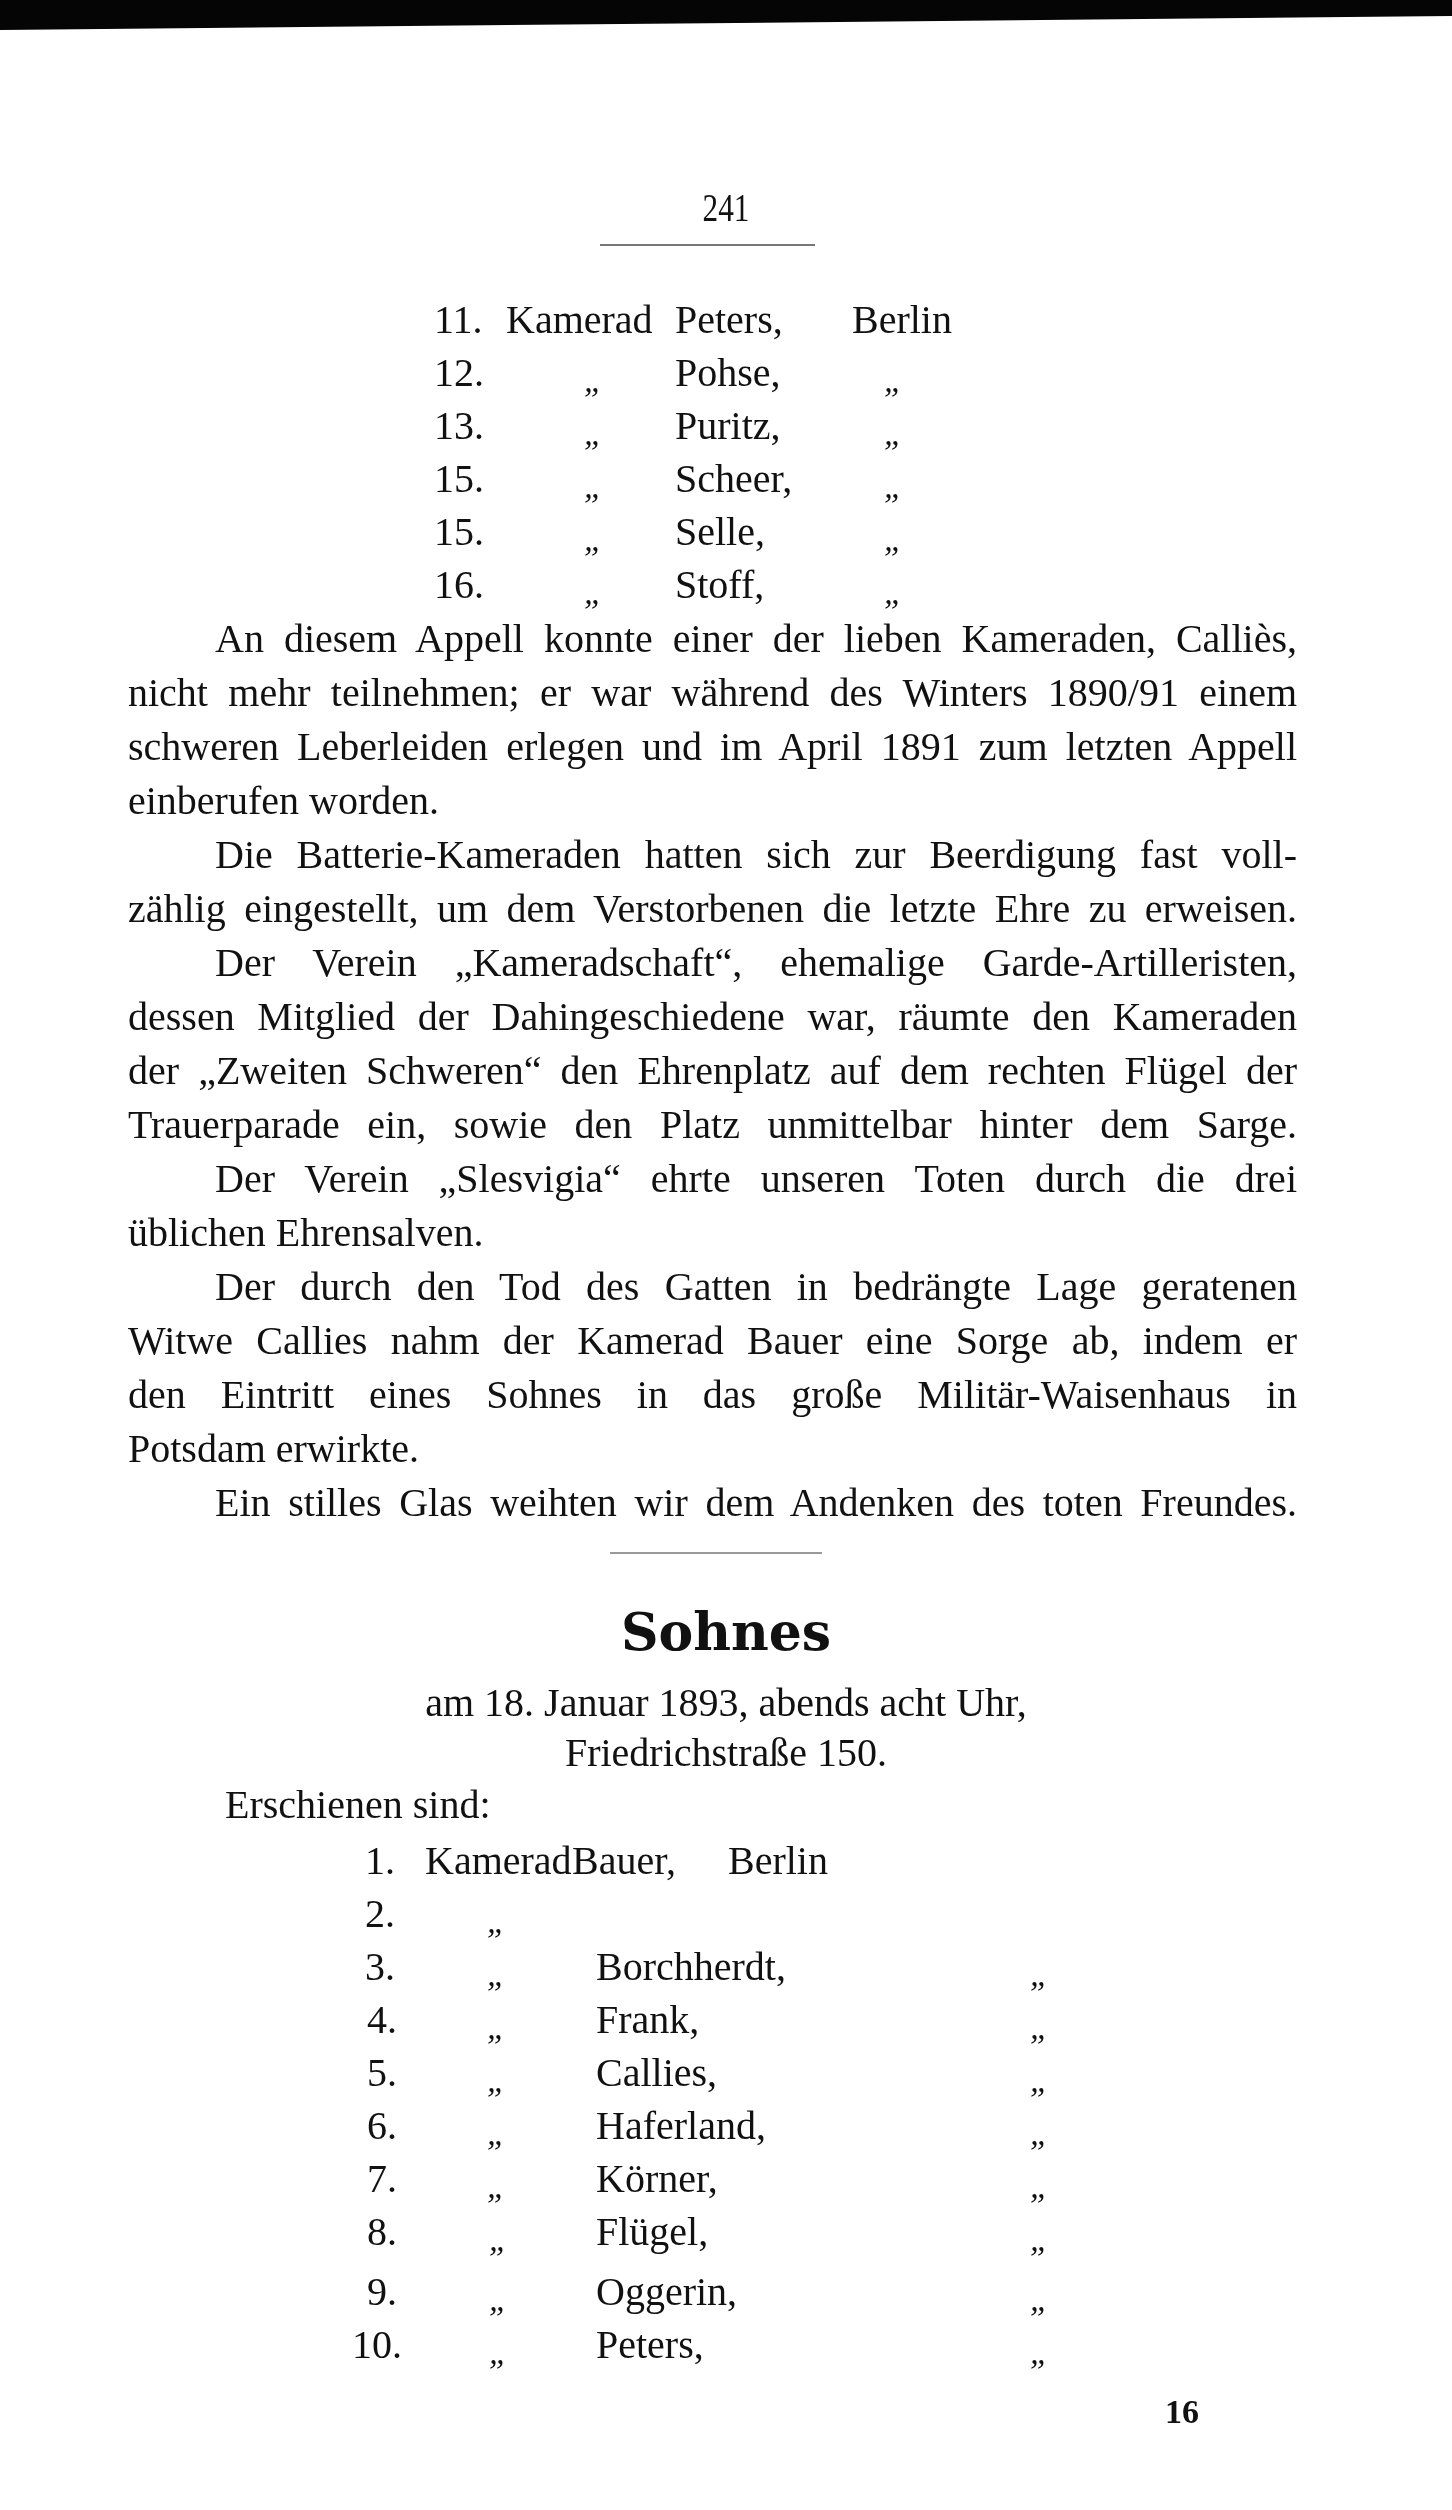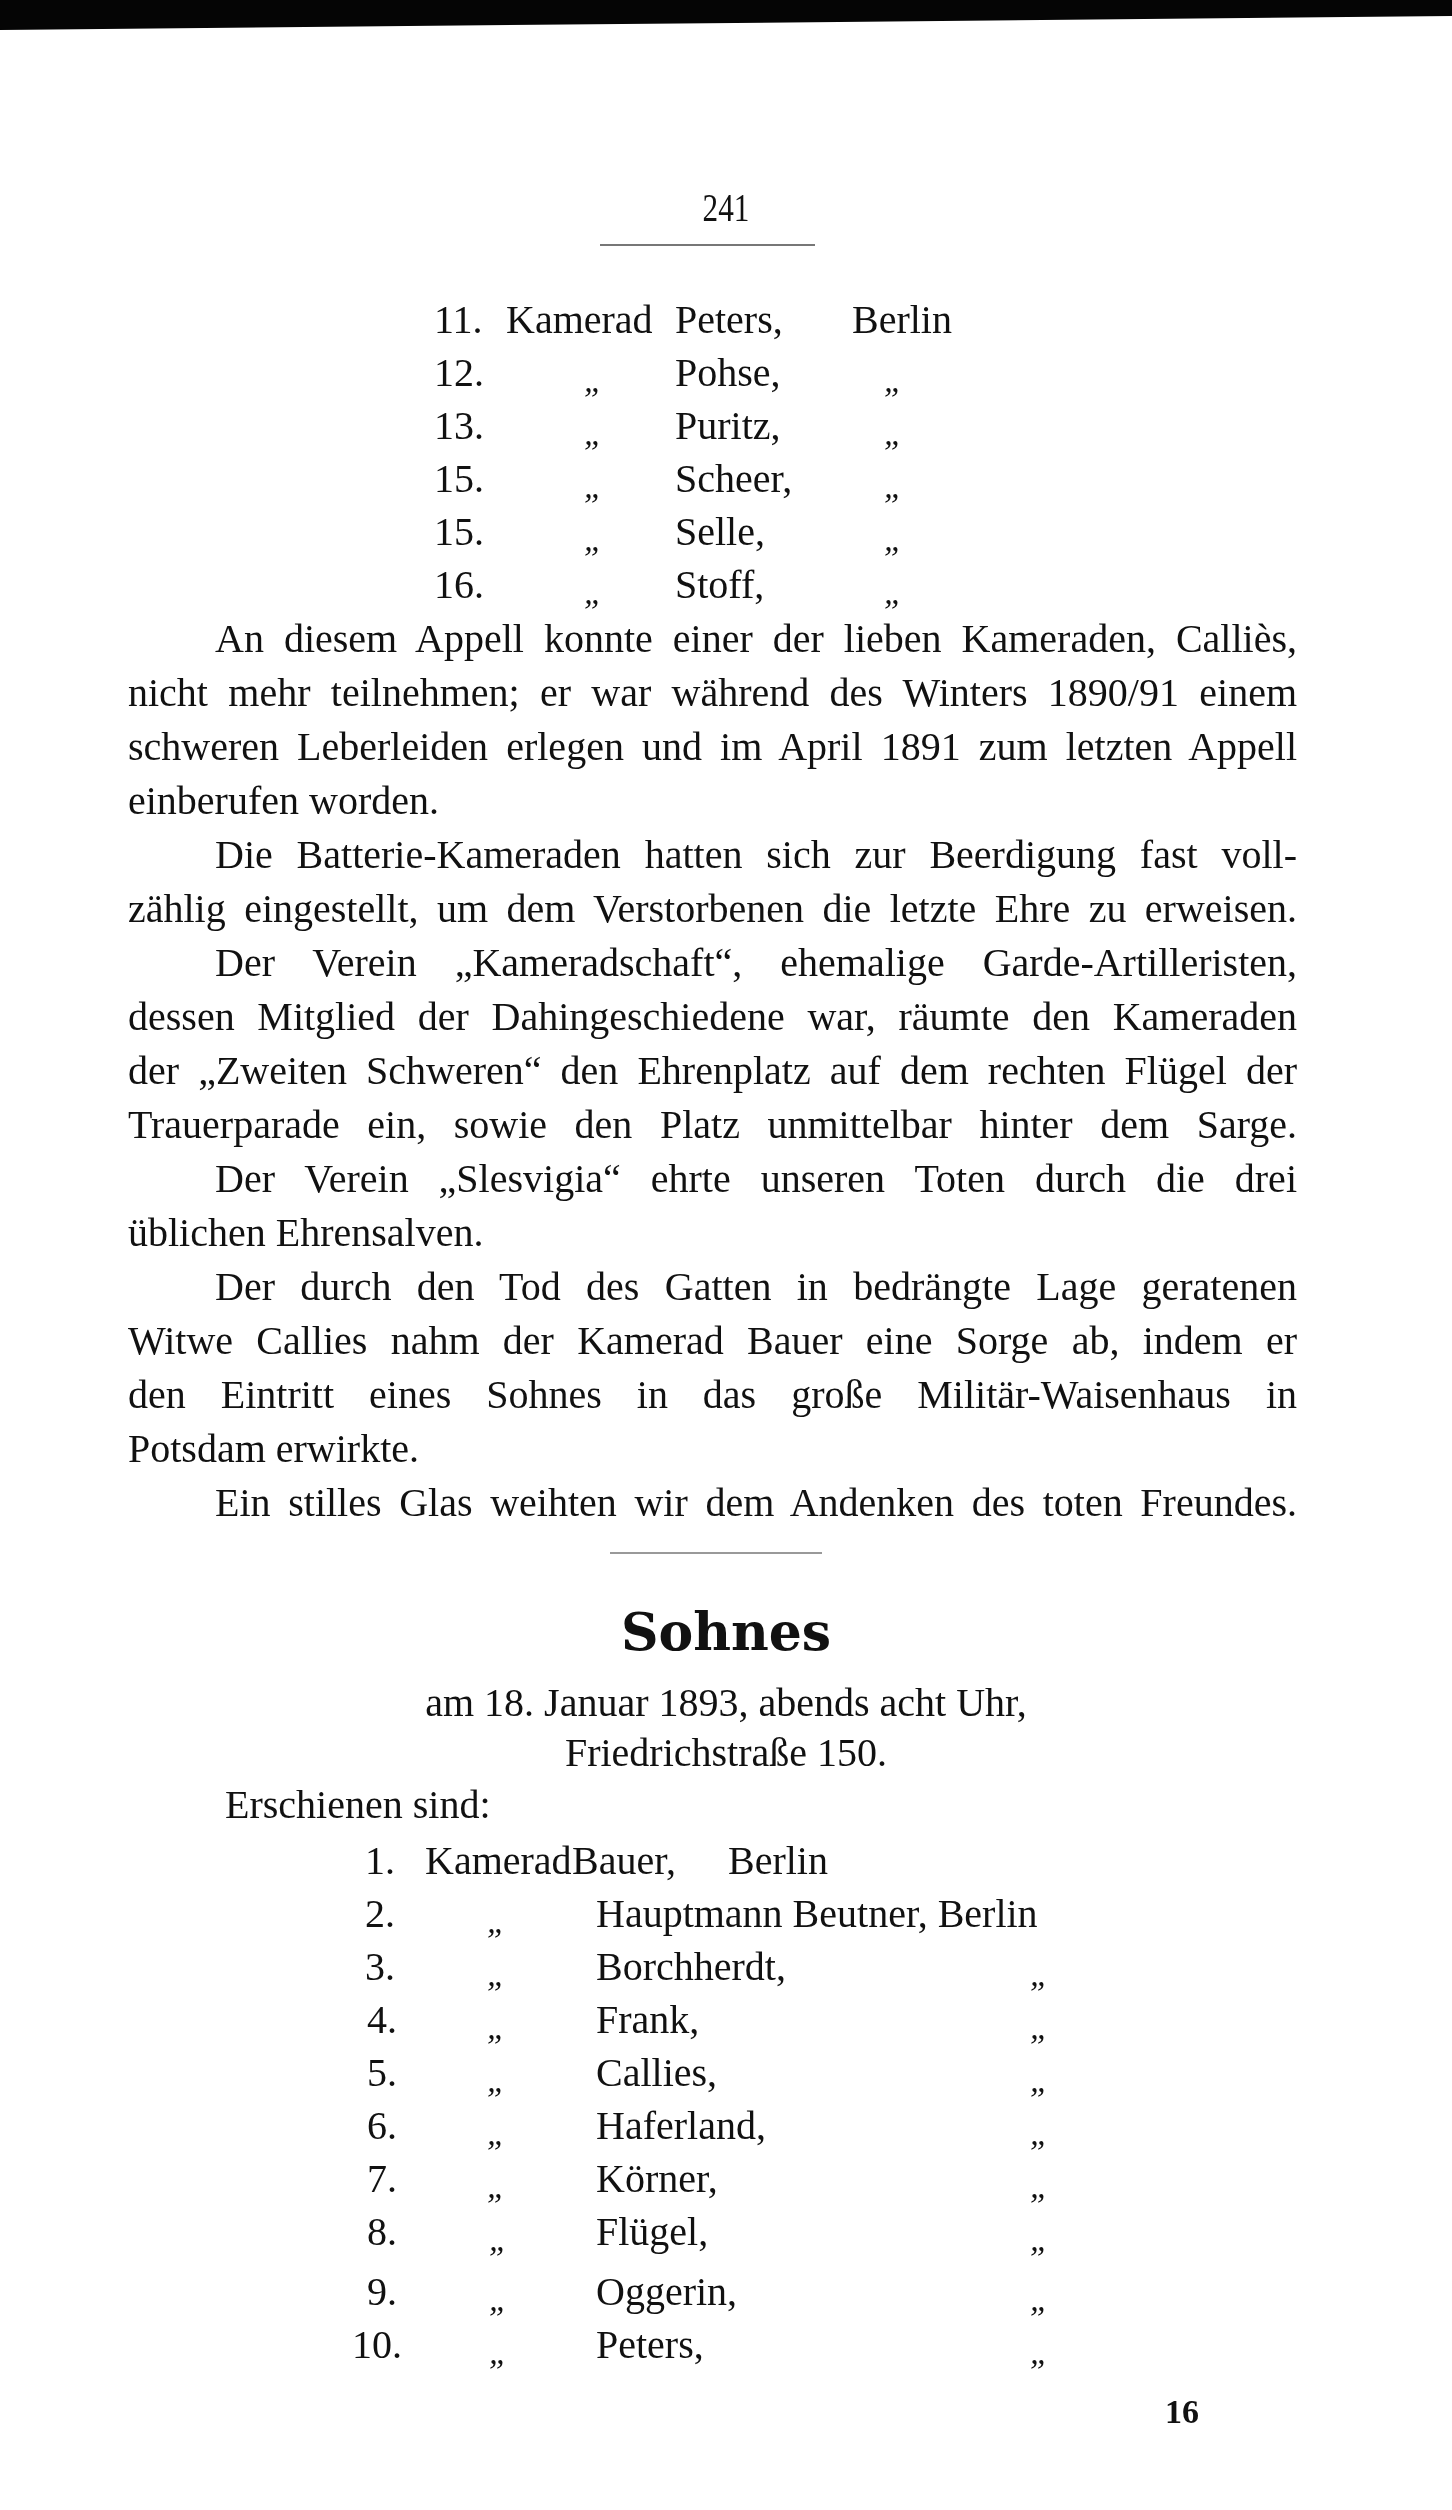--- a/index.html
+++ b/index.html
@@ -137,21 +137,20 @@
 <div>
   <div class="list-row" style="top:1834px;left:0;width:1452px;">
     <span style="left:365px">1.</span>
     <span style="left:425px">Kamerad</span>
     <span style="left:572px">Bauer,</span>
     <span style="left:728px">Berlin</span>
   </div>
   <div class="list-row" style="top:1887px;left:0;width:1452px;">
     <span style="left:365px">2.</span>
     <span class="ditto" style="left:487px">„</span>
-    <span style="left:596px">Hauptmann Beutner, Berlin</span>
   </div>
   <div class="list-row" style="top:1940px;left:0;width:1452px;">
     <span style="left:365px">3.</span>
     <span class="ditto" style="left:487px">„</span>
     <span style="left:596px">Borchherdt,</span>
     <span class="ditto" style="left:1030px">„</span>
   </div>
   <div class="list-row" style="top:1993px;left:0;width:1452px;">
     <span style="left:367px">4.</span>
     <span class="ditto" style="left:487px">„</span>

